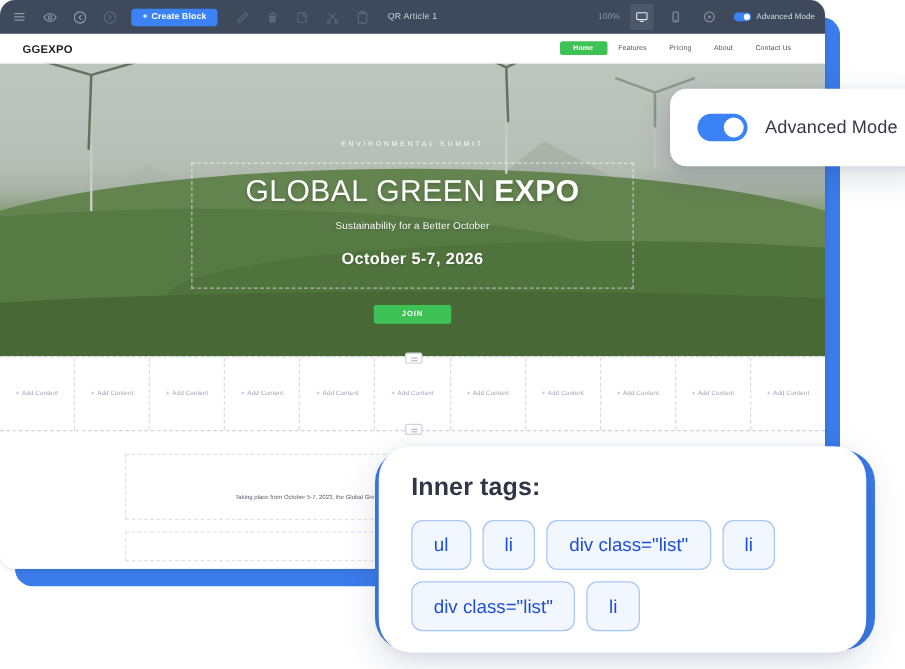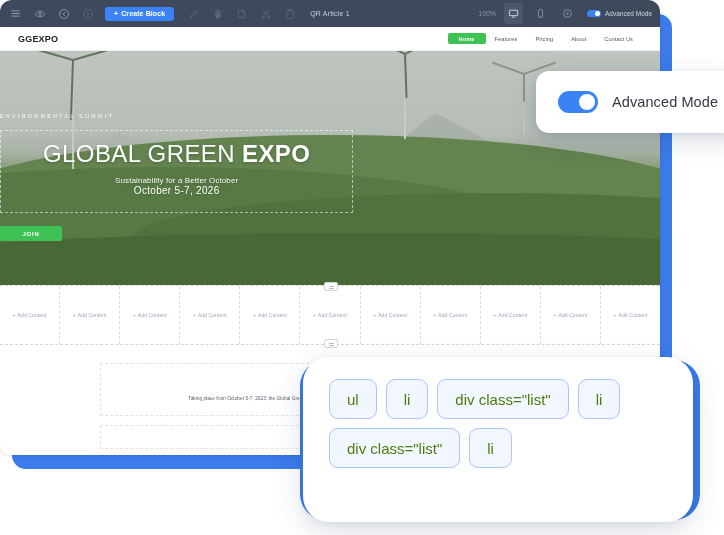--- a/index.html
+++ b/index.html
@@ -120,42 +120,42 @@
   .t2 .b2{width:52px;transform:rotate(-26deg);}
   .t2 .b3{width:44px;transform:rotate(88deg);}
   .t3{left:520px;top:22px;width:8px;height:62px;opacity:.55;}
   .t3 .b1{width:34px;transform:rotate(200deg);}
   .t3 .b2{width:34px;transform:rotate(-20deg);}
   .t3 .b3{width:28px;transform:rotate(90deg);}
 
   .hero-overlay{position:absolute;inset:0;background:rgba(40,55,40,.13);}
   .hero-content{
     position:absolute;inset:0;display:flex;flex-direction:column;
-    align-items:flex-start;justify-content:flex-start;padding-top:62px;
+    align-items:center;justify-content:flex-start;padding-top:62px;
     color:#fff;text-align:center;
   }
   .eyebrow{
     font-size:5.5px;letter-spacing:2.2px;color:rgba(255,255,255,.92);
     margin-bottom:11px;text-transform:uppercase;
   }
   .hero-box{
     border:1px dashed rgba(255,255,255,.55);padding:10px 42px 16px;
     display:flex;flex-direction:column;align-items:center;
   }
   .hero-title{
     font-size:24px;line-height:1.05;letter-spacing:.4px;font-weight:400;
     text-shadow:0 1px 3px rgba(0,0,0,.22);
   }
   .hero-title b{font-weight:bold;}
   .hero-sub{
     font-size:8px;margin-top:10px;color:rgba(255,255,255,.96);letter-spacing:.1px;
     text-shadow:0 1px 2px rgba(0,0,0,.2);
   }
   .hero-date{
-    font-size:10px;font-weight:normal;letter-spacing:.3px;
+    font-size:13px;font-weight:bold;margin-top:14px;letter-spacing:.3px;
     text-shadow:0 1px 2px rgba(0,0,0,.2);
   }
   .join-btn{
     margin-top:13px;background:#3ec255;color:#fff;font-size:6px;font-weight:bold;
     letter-spacing:.8px;width:62px;height:15px;border-radius:2px;
     display:flex;align-items:center;justify-content:center;
   }
 
   
   .grid-row{
@@ -215,21 +215,21 @@
     background:#fff;border-radius:26px;z-index:6;padding:22px 26px 0;
     box-sizing:border-box;
     box-shadow:0 10px 30px rgba(30,50,90,.15), 0 2px 8px rgba(30,50,90,.07);
   }
   .tags-title{
     font-size:20px;font-weight:bold;color:#2f3645;letter-spacing:.1px;margin-bottom:14px;
   }
   .tag-rows{display:flex;flex-wrap:wrap;gap:9px;}
   .tag{
     background:#f2f6fe;border:1px solid #a9c6f7;border-radius:9px;
-    color:#4d7c0f;font-size:15px;height:38px;padding:0 17px;
+    color:#1d4ed8;font-size:15px;height:38px;padding:0 17px;
     display:flex;align-items:center;justify-content:center;white-space:nowrap;
   }
 </style>
 </head>
 <body>
 
 <div class="blue-frame"></div>
 
 <div class="window">
 
@@ -503,20 +503,21 @@
 <div class="callout-adv">
   <div class="big-switch">
       <i></i>
     </div>
   <div class="callout-adv-label">Advanced Mode</div>
 </div>
 
 <div class="blue-frame-2"></div>
 
 <div class="callout-tags">
+  <div class="tags-title">Inner tags:</div>
   <div class="tag-rows">
     <div class="tag">ul</div>
     <div class="tag">li</div>
     <div class="tag">div class="list"</div>
     <div class="tag">li</div>
     <div class="tag">div class="list"</div>
     <div class="tag">li</div>
   </div>
 </div>
 

